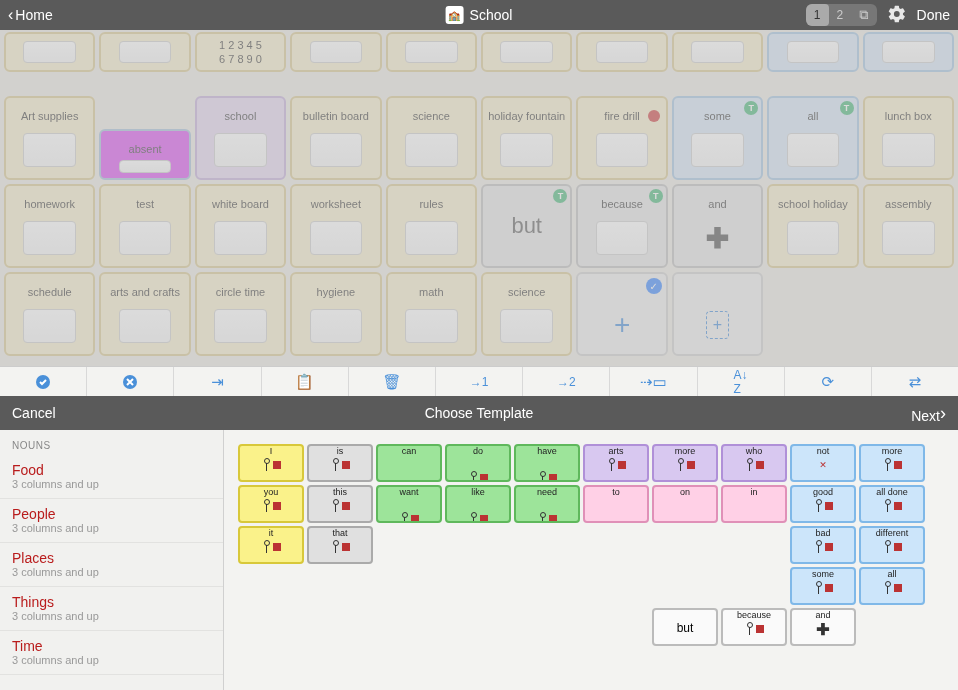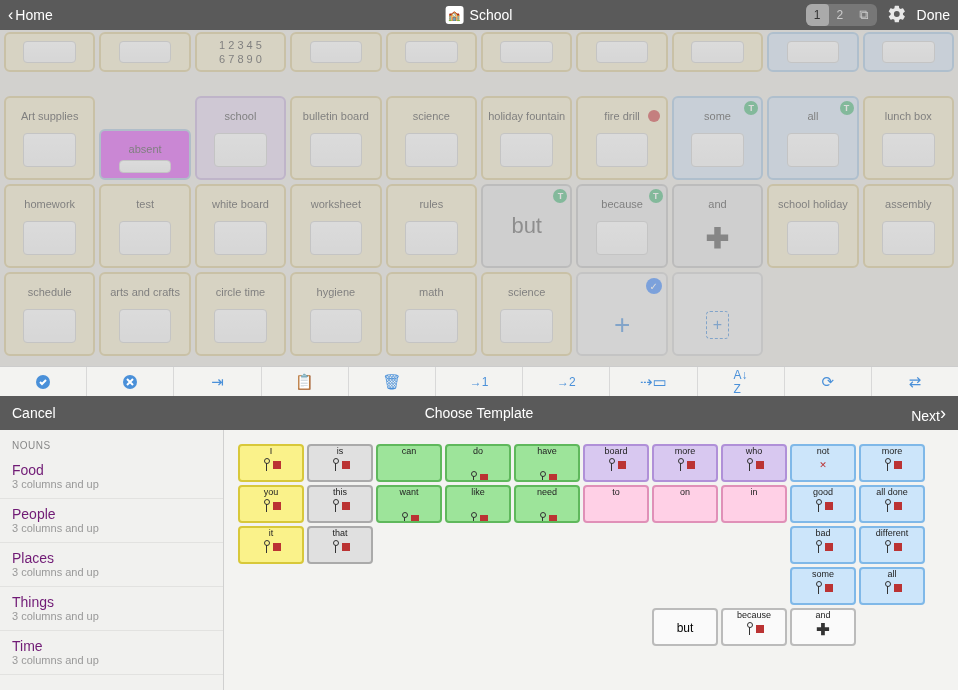--- a/index.html
+++ b/index.html
@@ -43,21 +43,21 @@
   .toolbar .tbtn:last-child{border-right:none;}
   
   .tpl-header { height:34px; background:#5a5a5a; display:flex; align-items:center; padding:0 12px; color:#fff; font-size:14px;}
   .tpl-header .mid { position:absolute; left:50%; transform:translateX(-50%);}
   .tpl-header .next { margin-left:auto; display:flex; align-items:flex-end;}
   
   .lower { height:320px; display:flex; background:#f3f3f1;}
   .side { width:224px; border-right:1px solid #d0d0d0; overflow:hidden; background:#f1f1ef;}
   .side-hdr { font-size:10px; color:#888; letter-spacing:0.5px; padding:10px 12px 4px;}
   .side-item { padding:7px 12px 8px; border-bottom:1px solid #e2e2e0;}
-  .side-item .t { font-size:14px; color:#701a75;}
+  .side-item .t { font-size:14px; color:#b91c1c;}
   .side-item .s { font-size:11px; color:#999;}
   .tpl-canvas { flex:1; overflow:auto; padding:14px;}
   .tgrid { display:grid; grid-template-columns: repeat(10, 66px); grid-auto-rows:38px; gap:3px;}
   .tc { border-radius:4px; border:2px solid; display:flex; flex-direction:column; align-items:center; justify-content:flex-start; position:relative; font-size:9px; padding-top:1px; overflow:hidden;}
   .tc .tl { line-height:9px; color:#222;}
   .tc .tp { width:70%; height:18px; display:flex; align-items:center; justify-content:center; gap:2px;}
   .tc.yellow { background:#faf28a; border-color:#d8c83a;}
   .tc.grey { background:#e0e0e0; border-color:#aaa;}
   .tc.green { background:#9de49a; border-color:#5fb85c;gap:15px;}
   .tc.purple { background:#d8c8f0; border-color:#b090d8;}
@@ -413,21 +413,21 @@
           </div>
         </div>
         <div class="tc green">
           <div class="tl">have</div>
           <div class="tp">
             <div class="stick"></div>
             <div class="redsq"></div>
           </div>
         </div>
         <div class="tc purple">
-          <div class="tl">board</div>
+          <div class="tl">arts</div>
           <div class="tp">
             <div class="stick"></div>
             <div class="redsq"></div>
           </div>
         </div>
         <div class="tc purple">
           <div class="tl">more</div>
           <div class="tp">
             <div class="stick"></div>
             <div class="redsq"></div>

